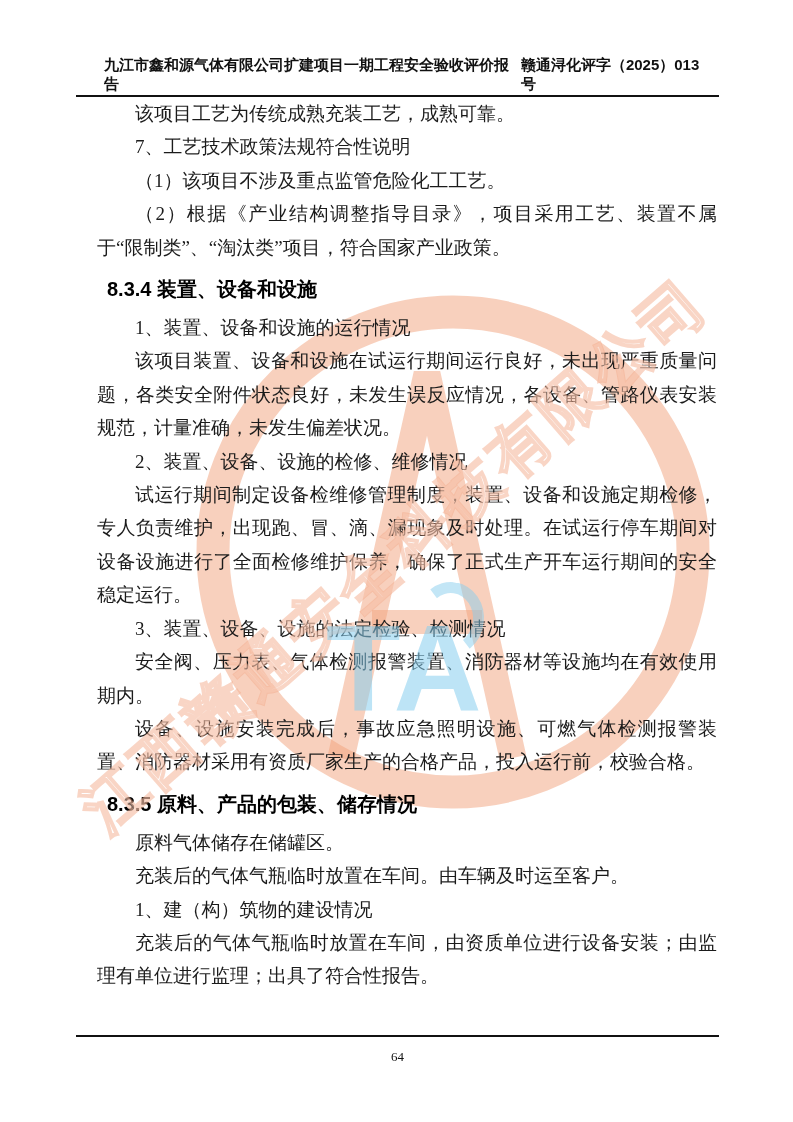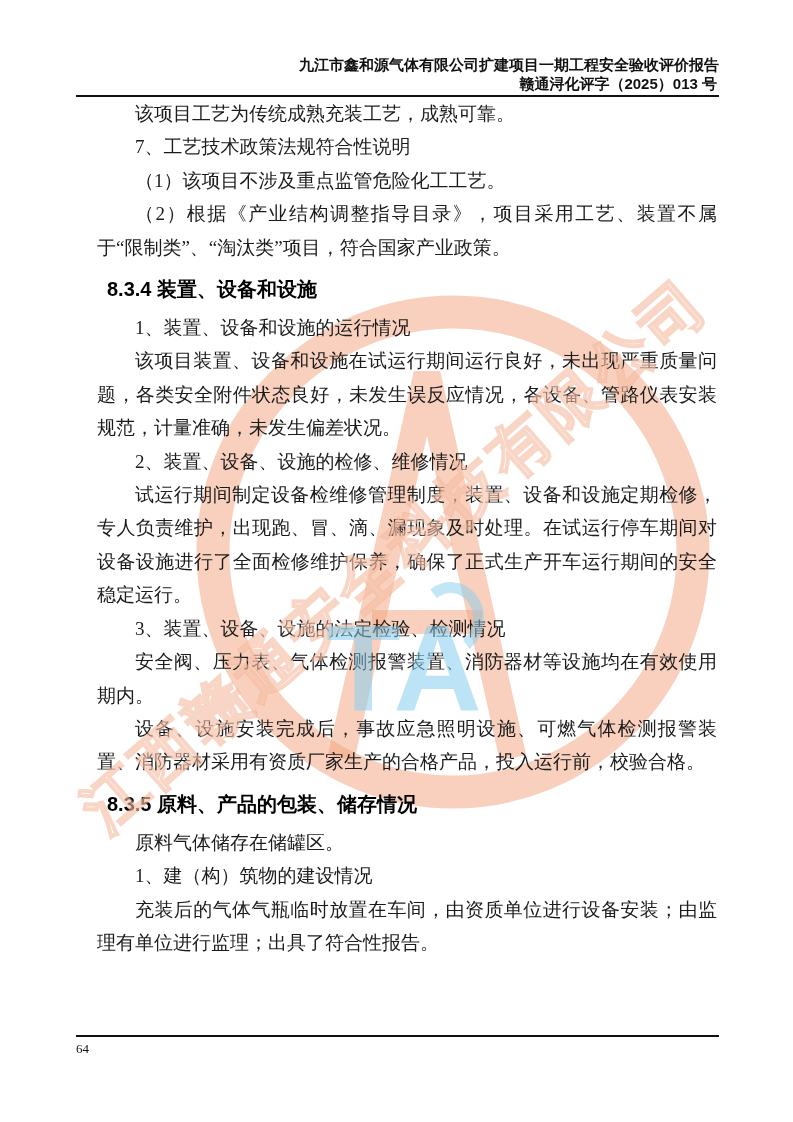--- a/index.html
+++ b/index.html
@@ -12,44 +12,43 @@
   }
   
   .page-header{
     position:absolute;top:56px;left:76px;right:74px;
     display:flex;justify-content:space-between;align-items:flex-end;
     border-bottom:2px solid #111;
     padding-bottom:1px;
     font-family:"Liberation Sans","DejaVu Sans",sans-serif;
     font-weight:bold;font-size:15px;color:#111;
     z-index:3;
-    flex-direction:column;
   }
   .page-header .hleft{margin-left:28px;}
   .page-header .hright{margin-right:2px;}
   
   .content{
     position:absolute;top:97px;left:97px;width:620px;
     font-size:19px;line-height:33.4px;color:#1b1b1b;
     text-align:justify;
     z-index:1;
   }
   .content p{margin:0;text-indent:2em;}
   .content h2{
     font-family:"Liberation Sans","DejaVu Sans",sans-serif;
     font-size:20px;font-weight:bold;color:#000;
     margin:10px 0 7px 10px;line-height:30px;text-indent:0;
   }
   
   .page-footer{
     position:absolute;top:1035px;left:76px;right:74px;
     border-top:2px solid #111;
-    text-align:left;
+    text-align:center;
     font-size:13px;color:#111;
-    padding-top:4px;
+    padding-top:12px;
     z-index:3;
   }
   
   .wm-svg{position:absolute;top:0;left:0;z-index:0;pointer-events:none;}
   .wm-company{
     position:absolute;left:395px;top:555px;
     transform:translate(-50%,-50%) rotate(-41deg);
     transform-origin:center;
     white-space:nowrap;
     font-family:"Liberation Sans","DejaVu Sans",sans-serif;
@@ -106,19 +105,20 @@
     <h2>8.3.4 装置、设备和设施</h2>
     <p>1、装置、设备和设施的运行情况</p>
     <p>该项目装置、设备和设施在试运行期间运行良好，未出现严重质量问题，各类安全附件状态良好，未发生误反应情况，各设备、管路仪表安装规范，计量准确，未发生偏差状况。</p>
     <p>2、装置、设备、设施的检修、维修情况</p>
     <p>试运行期间制定设备检维修管理制度，装置、设备和设施定期检修，专人负责维护，出现跑、冒、滴、漏现象及时处理。在试运行停车期间对设备设施进行了全面检修维护保养，确保了正式生产开车运行期间的安全稳定运行。</p>
     <p>3、装置、设备、设施的法定检验、检测情况</p>
     <p>安全阀、压力表、气体检测报警装置、消防器材等设施均在有效使用期内。</p>
     <p>设备、设施安装完成后，事故应急照明设施、可燃气体检测报警装置、消防器材采用有资质厂家生产的合格产品，投入运行前，校验合格。</p>
     <h2>8.3.5 原料、产品的包装、储存情况</h2>
     <p>原料气体储存在储罐区。</p>
+    <p>充装后的气体气瓶临时放置在车间。由车辆及时运至客户。</p>
     <p>1、建（构）筑物的建设情况</p>
     <p>充装后的气体气瓶临时放置在车间，由资质单位进行设备安装；由监理有单位进行监理；出具了符合性报告。</p>
   </div>
 
 <div class="page-footer">
   <span>64</span>
 </div>
 
 </body></html>

